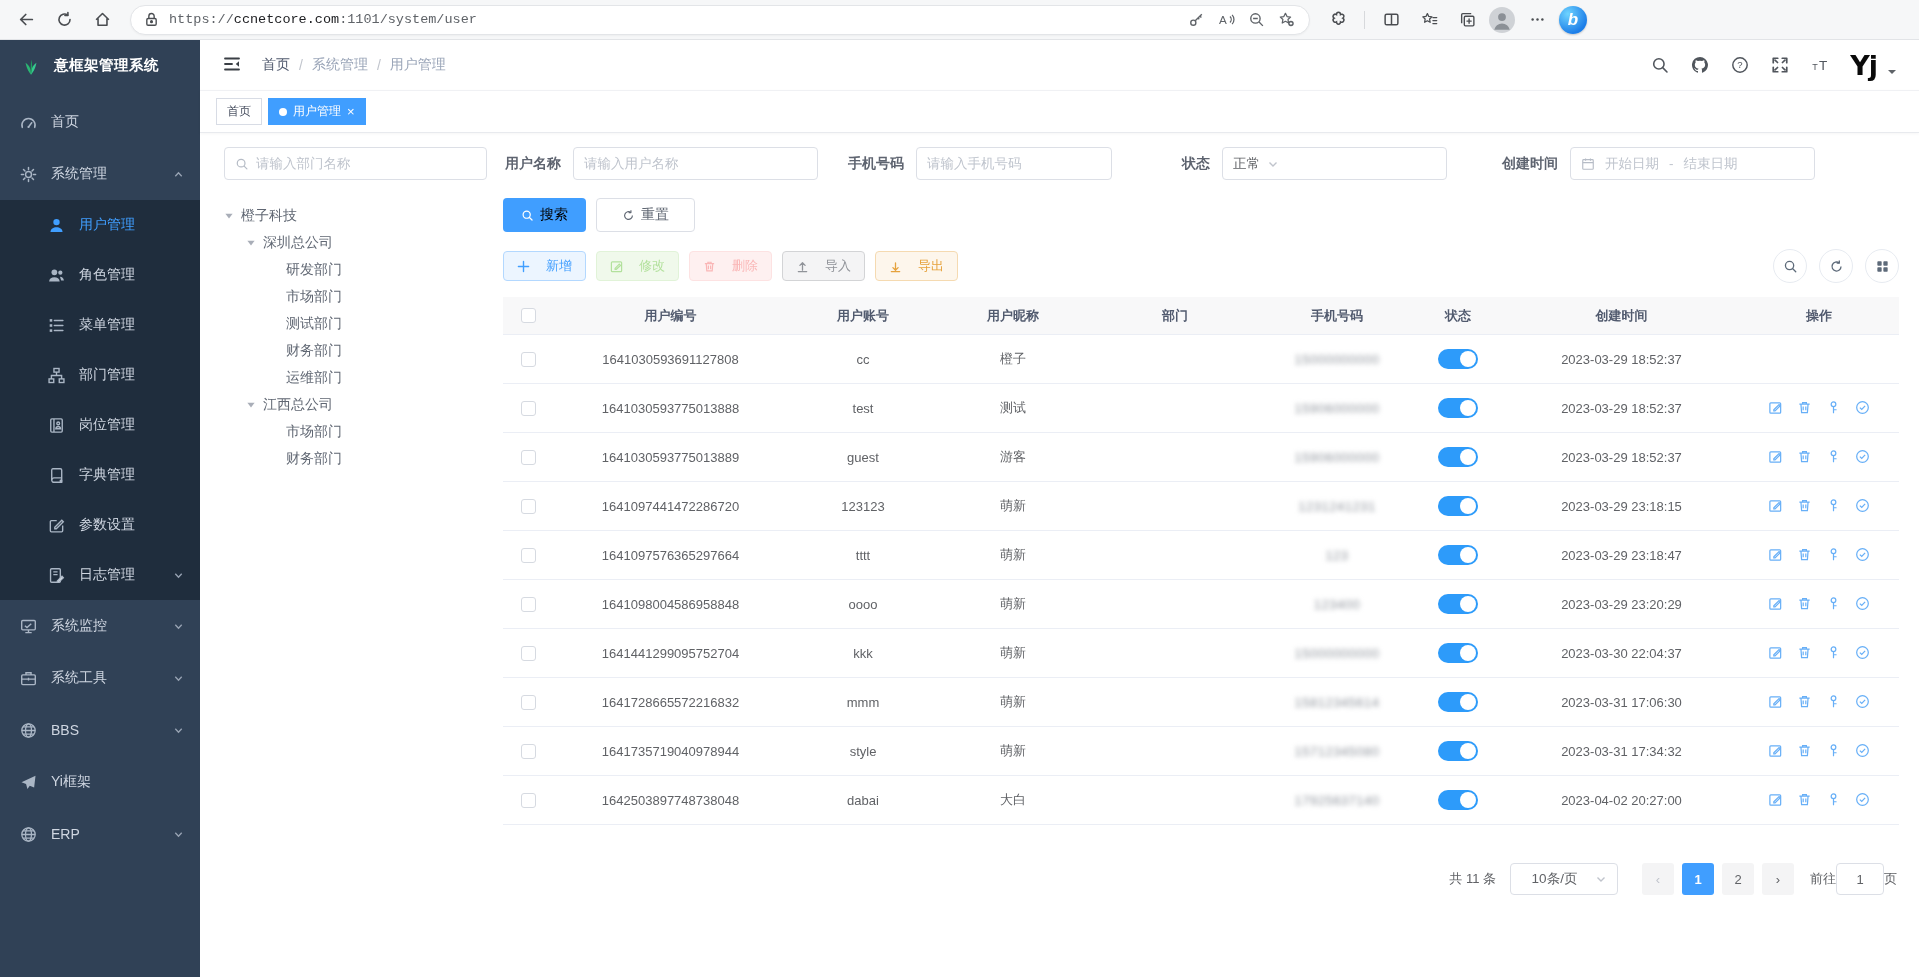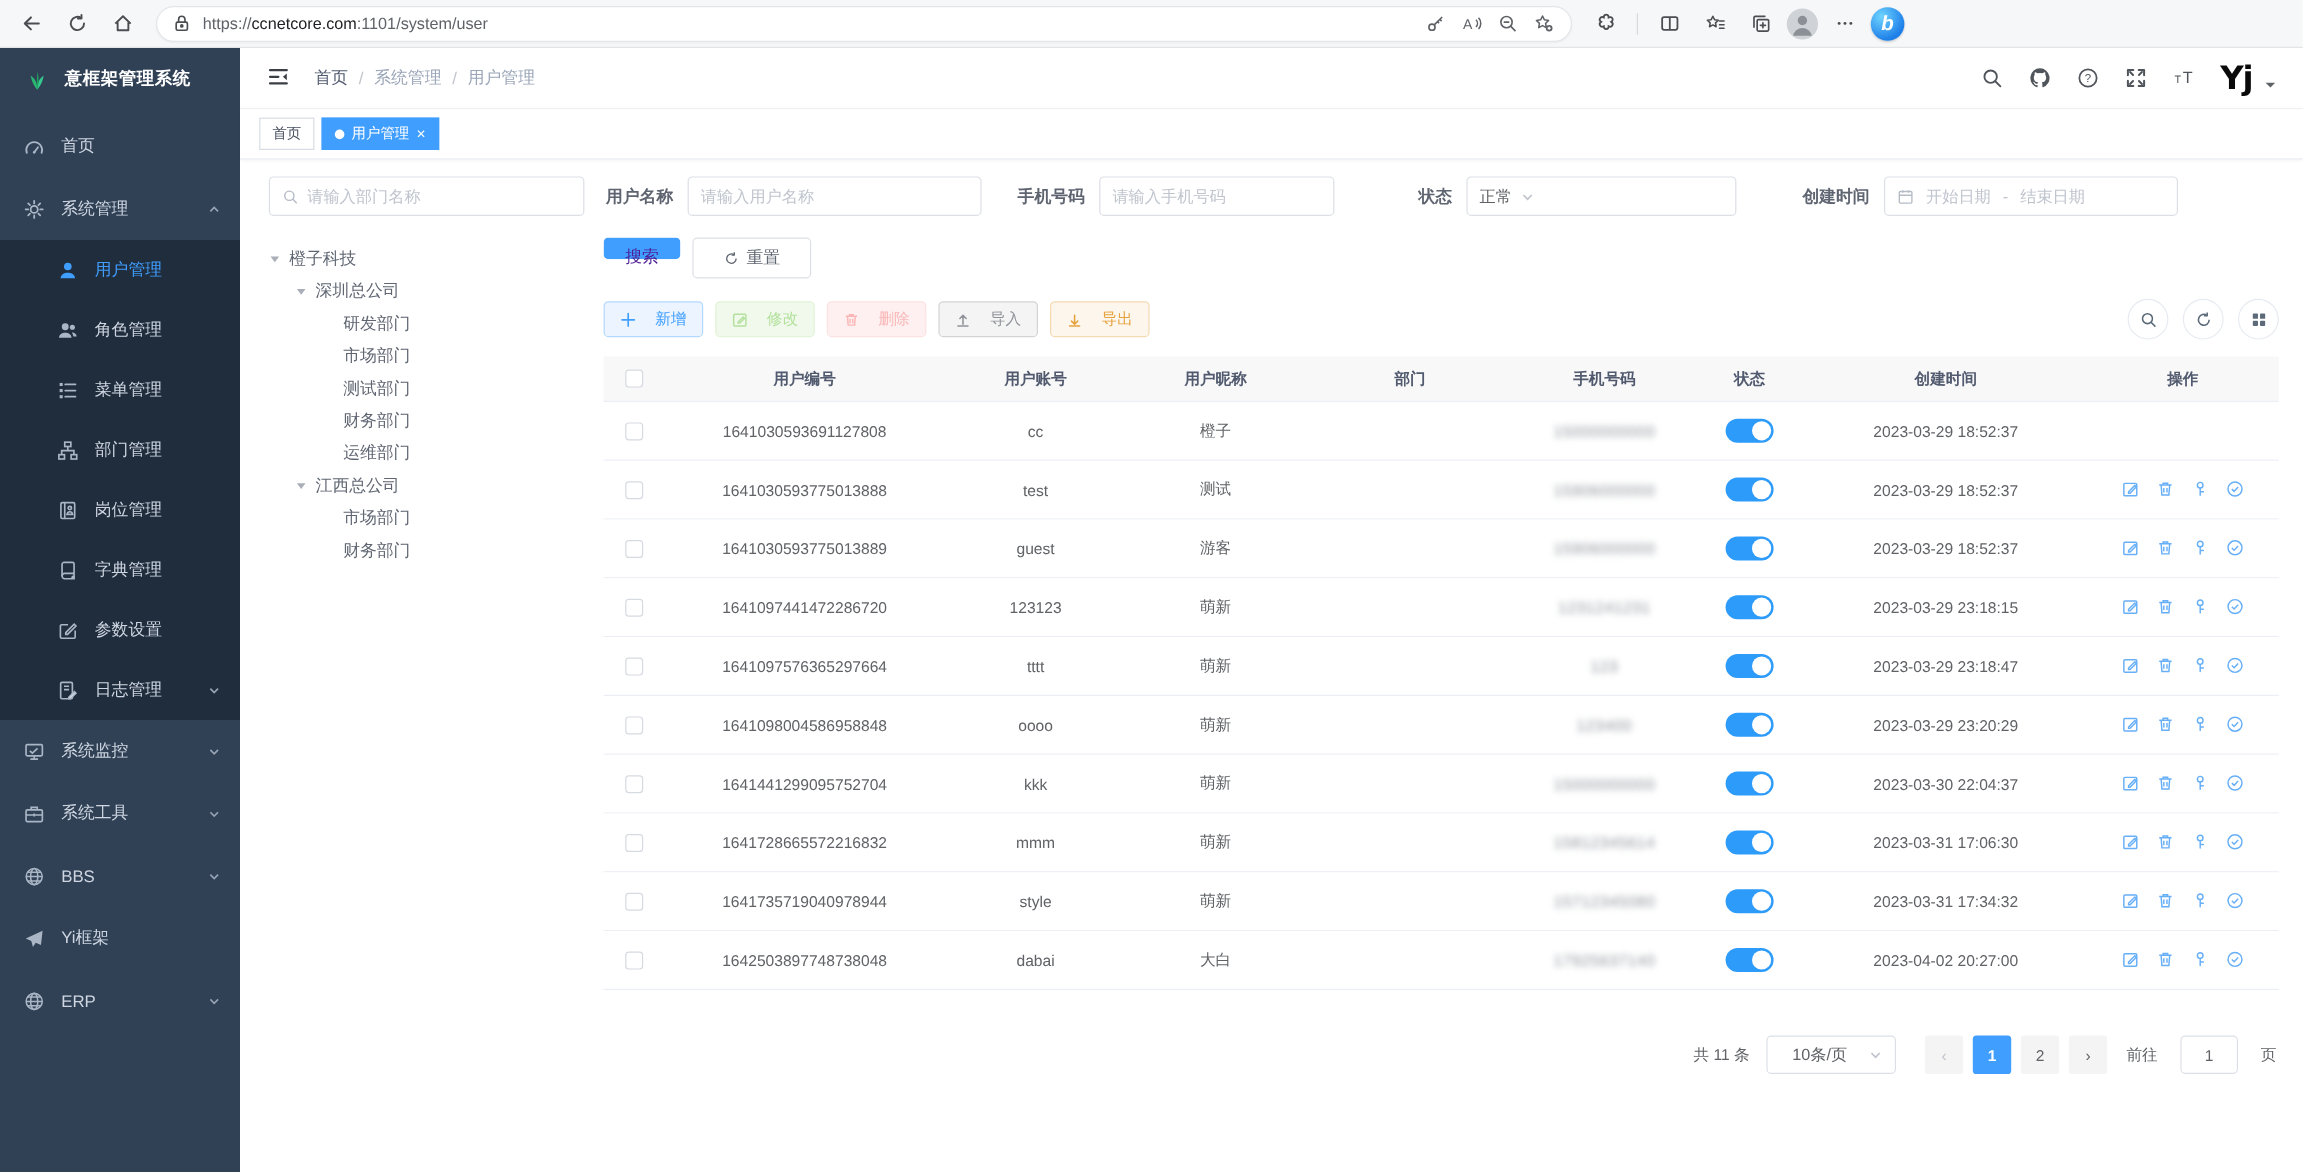--- a/index.html
+++ b/index.html
@@ -8,21 +8,21 @@
 
   
   .browser-bar { height:40px; background:#f6f7f8; border-bottom:1px solid #e2e4e7;
     display:flex; align-items:center; padding:0 10px; gap:6px; }
   .bicon { width:32px; height:32px; display:flex; align-items:center; justify-content:center;
     border-radius:6px; color:#4a4d51; flex:none; cursor:pointer; }
   .bicon svg { width:17px; height:17px; }
   .addr-pill { flex:1; max-width:1180px; height:30px; background:#fff; border:1px solid #e3e5e8;
     border-radius:15px; display:flex; align-items:center; padding:0 10px; gap:8px;
     box-shadow:0 1px 2px rgba(0,0,0,.04); margin:0 6px; }
-  .addr-url { flex:1; font-size:13.5px; color:#202124; white-space:nowrap; }
+  .addr-url { flex:1; font-size:13.5px; color:#202124; white-space:nowrap;font-family:Liberation Mono, monospace; }
   .addr-url .domain{ color:#202124; } .addr-url .scheme,.addr-url .path{ color:#5f6368; }
   .pill-icons { display:flex; align-items:center; gap:4px; }
   .pill-icons .bicon{ width:26px; height:26px; color:#5f6368;}
   .v-div { width:1px; height:18px; background:#d7d9dc; margin:0 4px; }
   .avatar-c { width:26px; height:26px; border-radius:50%; overflow:hidden; background:#cfd2d6;
     display:flex; align-items:flex-end; justify-content:center;}
   .bing { width:28px; height:28px; border-radius:50%;
     background:radial-gradient(circle at 32% 28%, #6fd4ff, #1d7ee8 72%);
     color:#fff; font-weight:bold; font-size:17px; display:flex; align-items:center;
     justify-content:center; font-style:italic; box-shadow:0 1px 2px rgba(0,0,0,.2); cursor:pointer;}
@@ -93,21 +93,21 @@
   .tree-panel { width:263px; flex:none; font-size:14px; color:#5f6672; padding-top:4px;}
   .tree-node { height:27px; display:flex; align-items:center; gap:7px; cursor:pointer; }
   .tree-caret { width:10px; color:#a9aeb8; display:flex; flex:none;}
   .tree-caret svg{ width:10px; height:10px;}
 
   .right-panel { flex:1; display:flex; flex-direction:column; min-width:0;}
   .btn { border-radius:4px; display:inline-flex; align-items:center; gap:6px; cursor:pointer;
     font-size:14px; white-space:nowrap; border:1px solid transparent; }
   .btn svg{ width:13px; height:13px;}
   .search-row { display:flex; gap:10px; flex:none;}
-  .btn-primary { background:#409eff; color:#4c1d95; height:18px; padding:0 17px;flex-direction:column; }
+  .btn-primary { background:#409eff; color:#000000; height:34px; padding:0 17px; }
   .btn-plainwhite { background:#fff; border-color:#dcdfe6; color:#5f6672; height:34px; padding:0 25px;}
   .action-row { display:flex; gap:10px; margin-top:17px; align-items:center; flex:none;}
   .btn-sm { height:30px; padding:0 13px; font-size:13px;gap:16px; }
   .btn-add { background:#ecf5ff; border-color:#b3d8ff; color:#409eff;}
   .btn-edit { background:#f0f9eb; border-color:#e1f3d8; color:#b3e19d;}
   .btn-del { background:#fef0f0; border-color:#fde2e2; color:#fab6b6;}
   .btn-imp { background:#f4f4f5; border-color:#d3d4d6; color:#909399;}
   .btn-exp { background:#fdf6ec; border-color:#f5dab1; color:#e6a23c;}
   .tool-circles { margin-left:auto; display:flex; gap:12px; }
   .circle-btn { width:34px; height:34px; border-radius:50%; border:1px solid #e7ebf1; background:#fff;
@@ -135,21 +135,21 @@
   
   .pagination { margin-top:38px; display:flex; align-items:center; justify-content:flex-end;
     font-size:13px; color:#606266; flex:none; padding-right:2px;}
   .pg-total { margin-right:14px; }
   .pg-size { width:108px; height:32px; margin-right:16px; }
   .pg-btn { min-width:32px; height:32px; border-radius:3px; background:#f4f4f5; color:#606266;
     display:flex; align-items:center; justify-content:center; margin-left:8px; cursor:pointer;
     font-size:13px;}
   .pg-btn.disabled { color:#c0c4cc; }
   .pg-btn.current { background:#409eff; color:#fff; font-weight:bold;}
-  .pg-goto { margin-left:16px; display:flex; align-items:center; gap:19px;}
+  .pg-goto { margin-left:16px; display:flex; align-items:center; gap:0;}
   .pg-input { width:48px; height:32px; border:1px solid #dcdfe6; border-radius:4px; text-align:center;
     font-size:13px; color:#606266; outline:none; font-family:inherit;}
 </style>
 </head>
 <body>
 
 <div class="browser-bar">
   <span class="bicon">
     <svg viewBox="0 0 16 16" fill="none" stroke="currentColor" stroke-width="1.6" stroke-linecap="round" stroke-linejoin="round">
         <path d="M13.5 8H2.8M7.3 3.3L2.5 8l4.8 4.7"></path>

